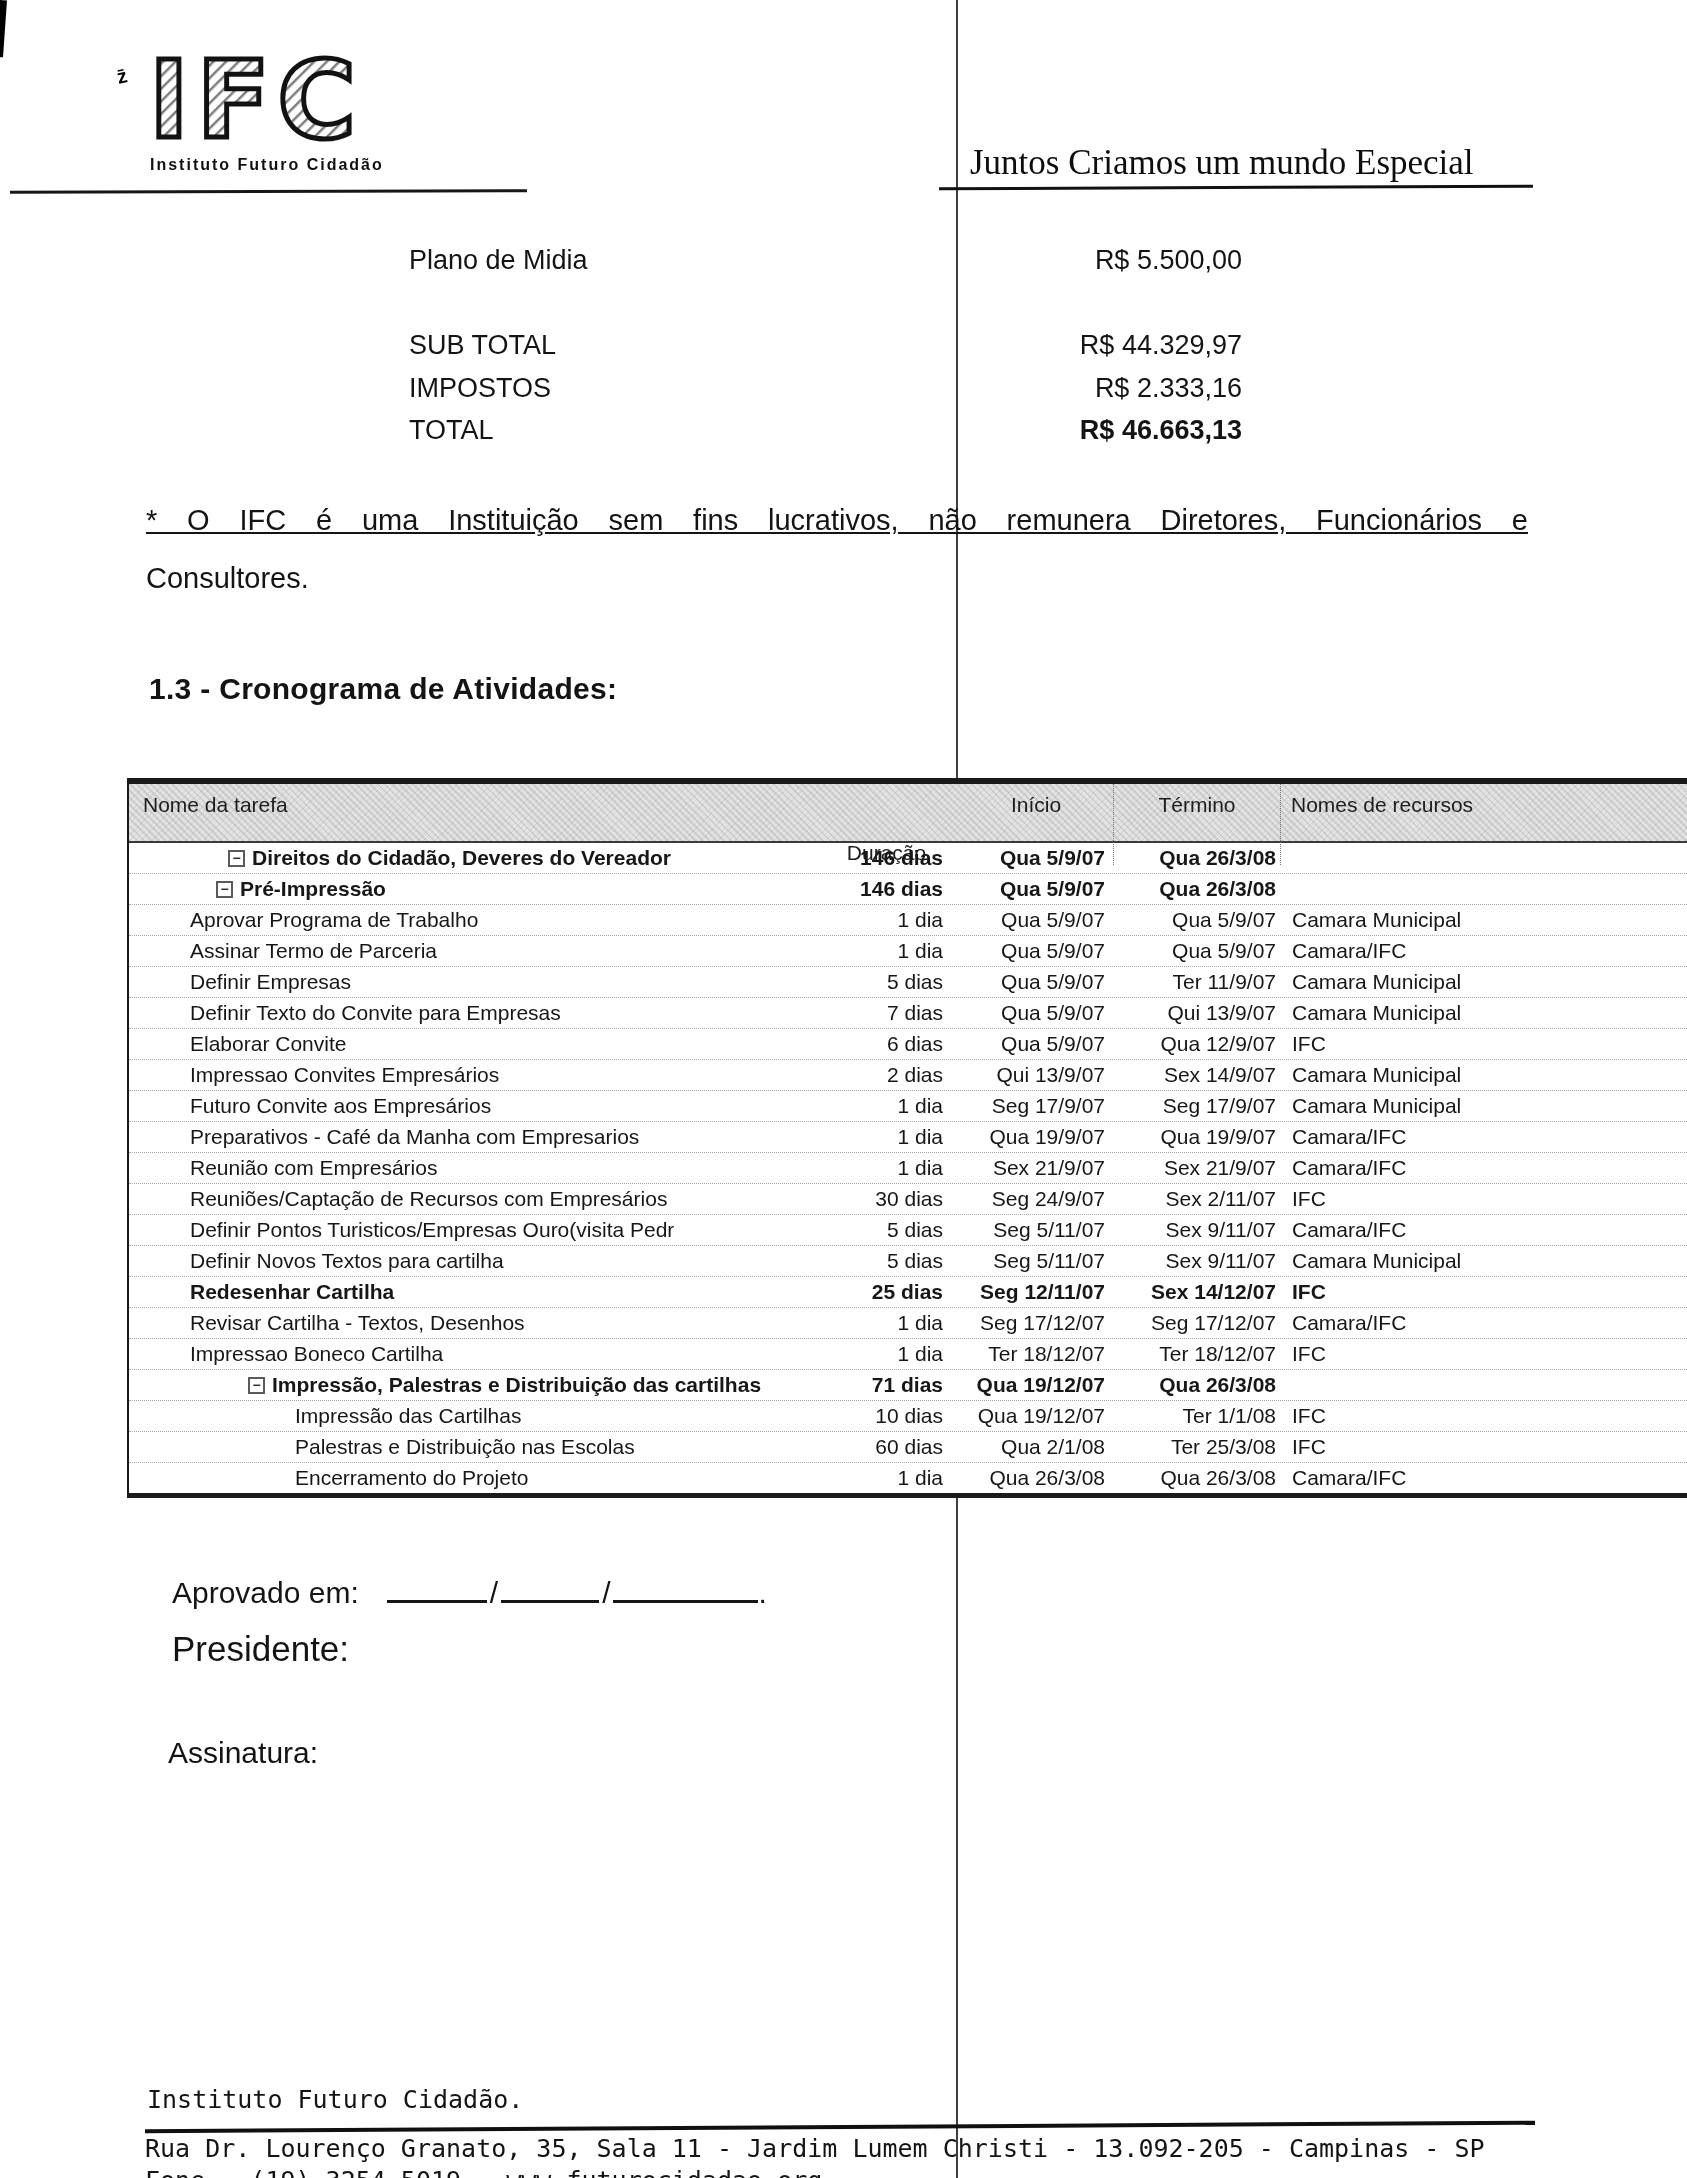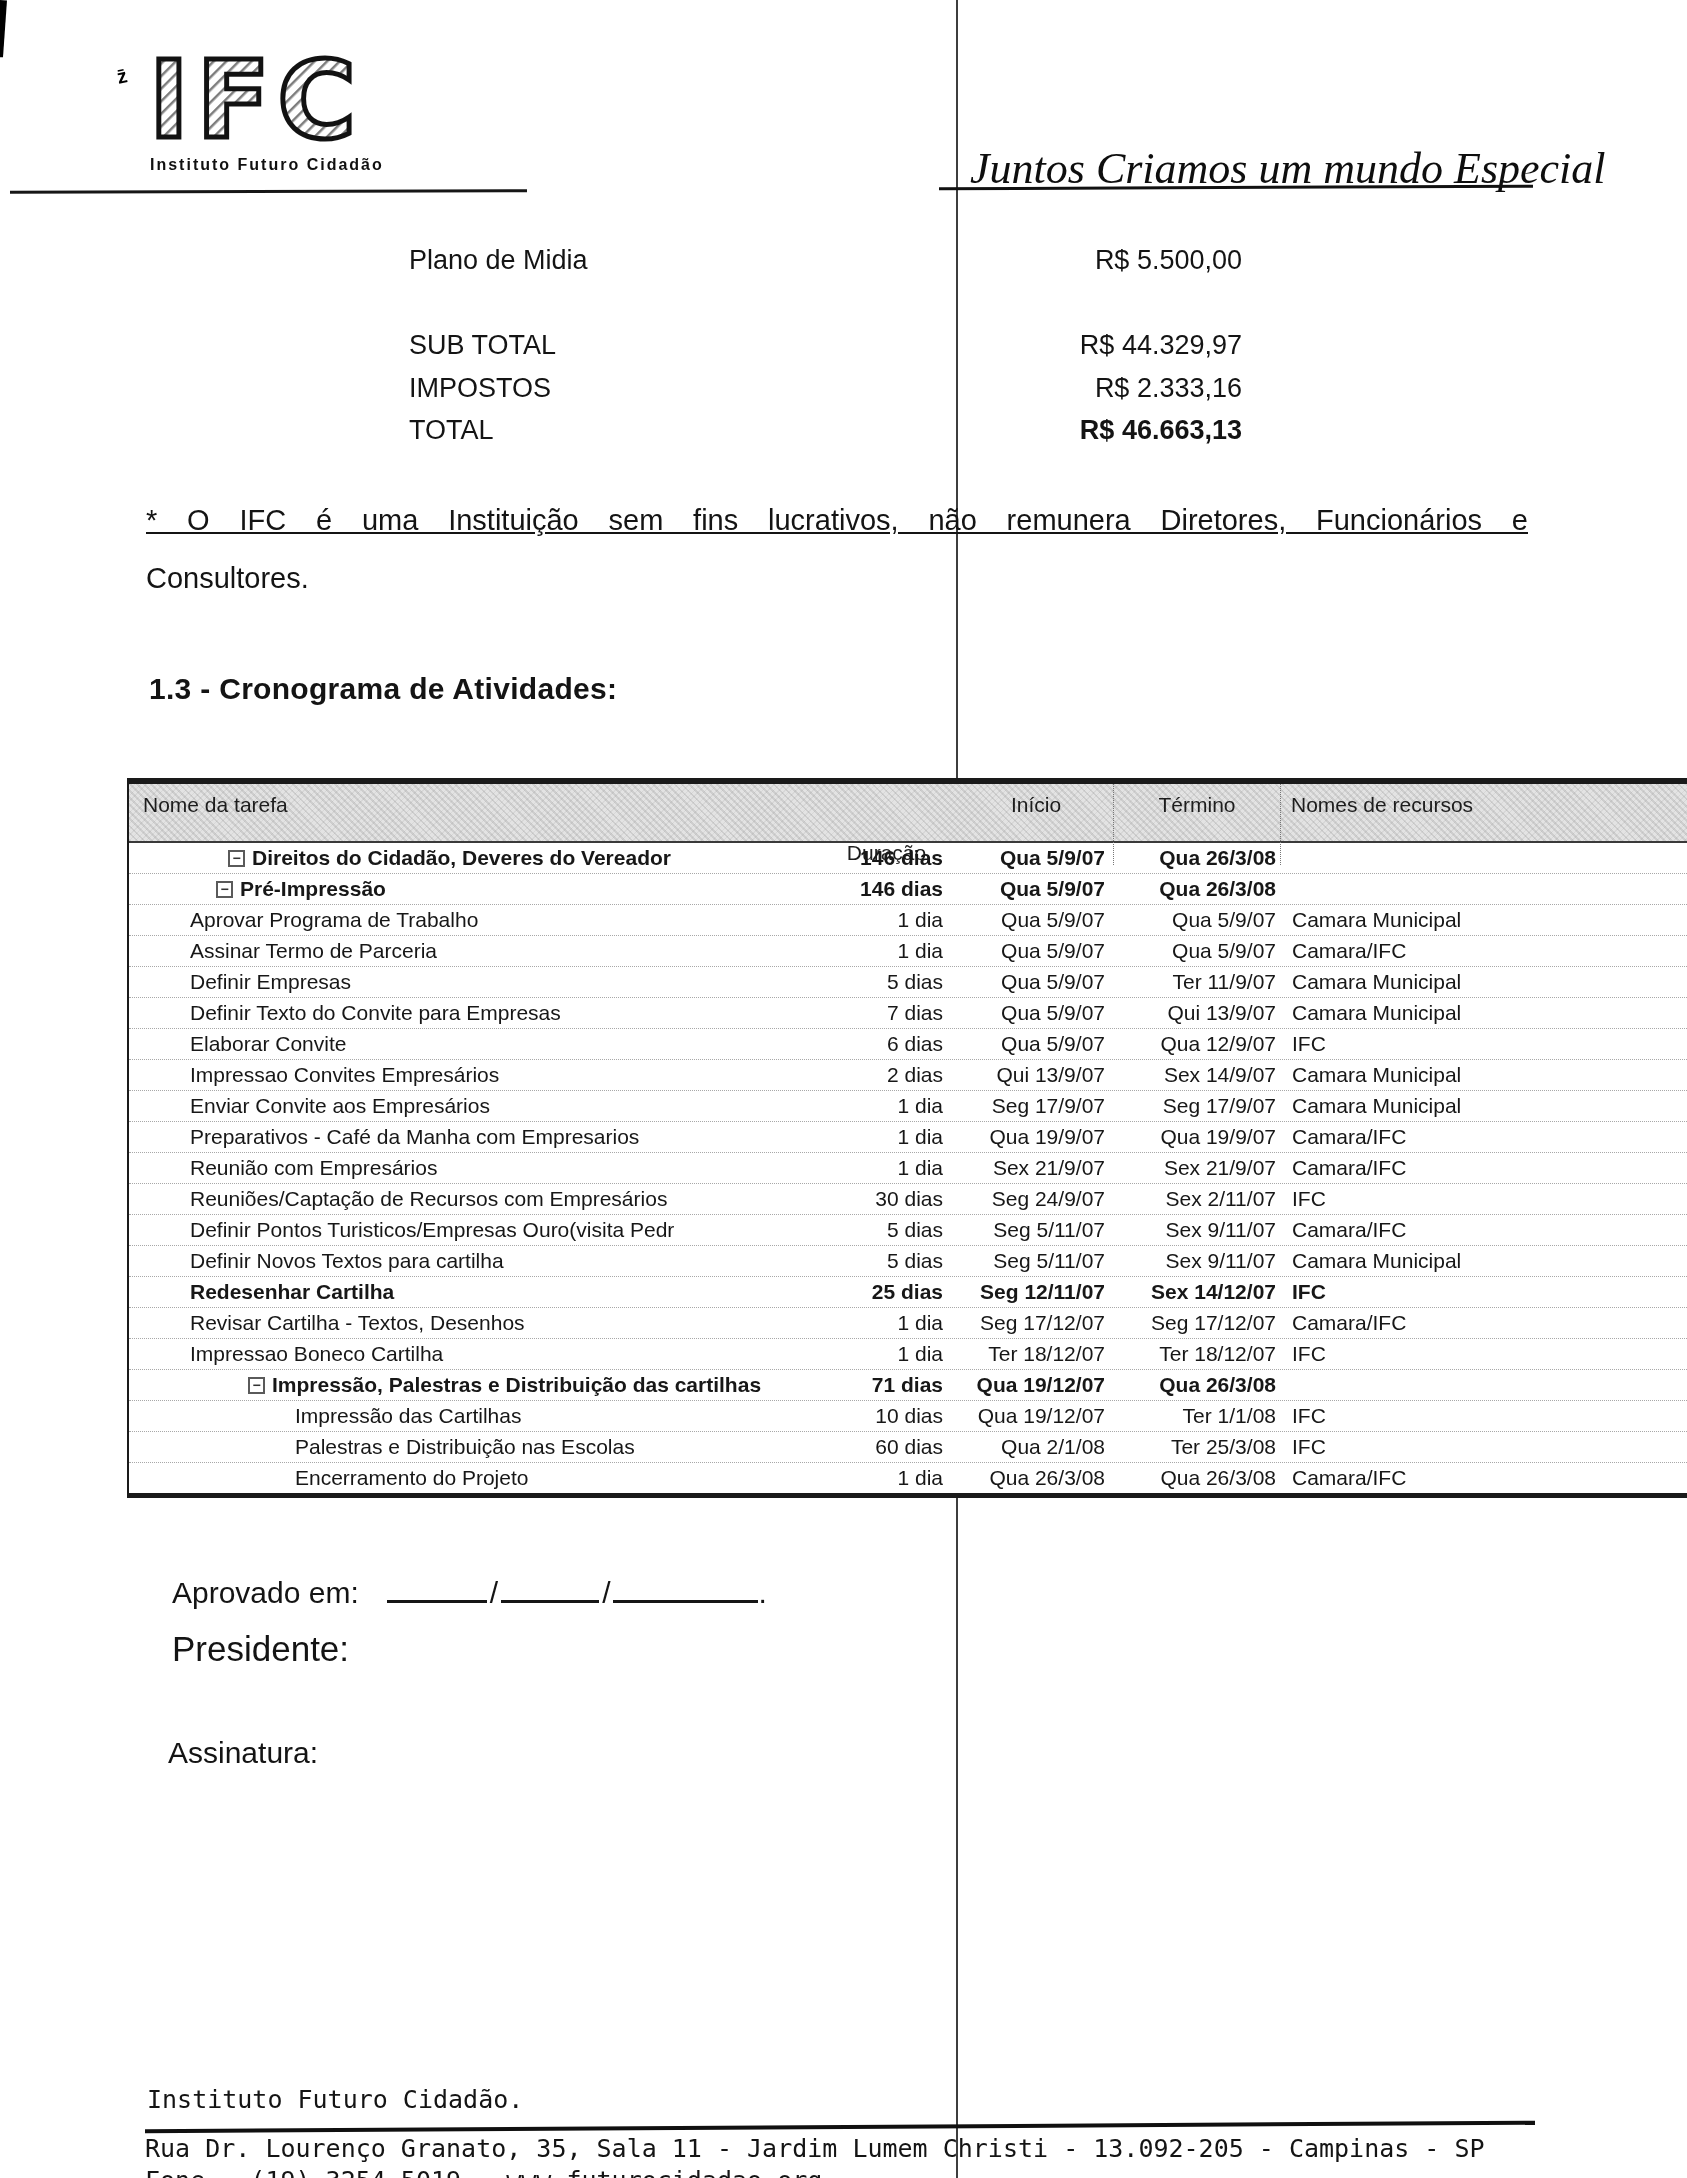--- a/index.html
+++ b/index.html
@@ -16,21 +16,21 @@
 
   
   .fold-line{left:956px;top:0;width:2px;height:2178px;background:#1c1c1c;opacity:.85;}
   .corner-artifact{left:0;top:0;width:7px;height:57px;background:#000;transform:rotate(4deg);transform-origin:top left;}
   .pen-mark{left:117px;top:65px;font-size:20px;font-weight:bold;transform:rotate(-12deg);color:#000;}
 
   
   .logo-svg{left:147px;top:38px;}
   .logo-caption{left:150px;top:156px;font-size:16px;font-weight:bold;letter-spacing:2px;color:#101010;}
   .rule-left{left:10px;top:190px;width:517px;height:3px;background:#161616;transform:rotate(-.15deg);}
-  .slogan{left:970px;top:143px;font-family:"Liberation Serif","DejaVu Serif",serif;font-style:italic;font-size:44px;color:#0e0e0e;}
+  .slogan{left:970px;top:143px;font-family:"Liberation Serif","DejaVu Serif",serif;font-size:35px;color:#0e0e0e;}
   .rule-right{left:939px;top:186px;width:594px;height:3px;background:#111;transform:rotate(-.25deg);}
 
   
   .fin-row{position:absolute;left:0;width:1342px;height:40px;font-size:27px;}
   .fin-row .fin-label{position:absolute;left:409px;}
   .fin-row .fin-value{position:absolute;left:955px;width:287px;text-align:right;}
   .fin-row:nth-of-type(1){top:245px;}
   .fin-row:nth-of-type(2){top:330px;}
   .fin-row:nth-of-type(3){top:373px;}
   .fin-row:nth-of-type(4){top:415px;}
@@ -231,21 +231,21 @@
       </div>
       <div class="c-dur">2 dias</div>
       <div class="c-start">Qui 13/9/07</div>
       <div class="c-end">Sex 14/9/07</div>
       <div class="c-res">Camara Municipal</div>
     </div>
 
     <div class="trow ind-2">
       <div class="c-name">
 
-        <span class="c-name-text">Enviar Convite aos Empresários</span>
+        <span class="c-name-text">Futuro Convite aos Empresários</span>
       </div>
       <div class="c-dur">1 dia</div>
       <div class="c-start">Seg 17/9/07</div>
       <div class="c-end">Seg 17/9/07</div>
       <div class="c-res">Camara Municipal</div>
     </div>
 
     <div class="trow ind-2">
       <div class="c-name">
 

